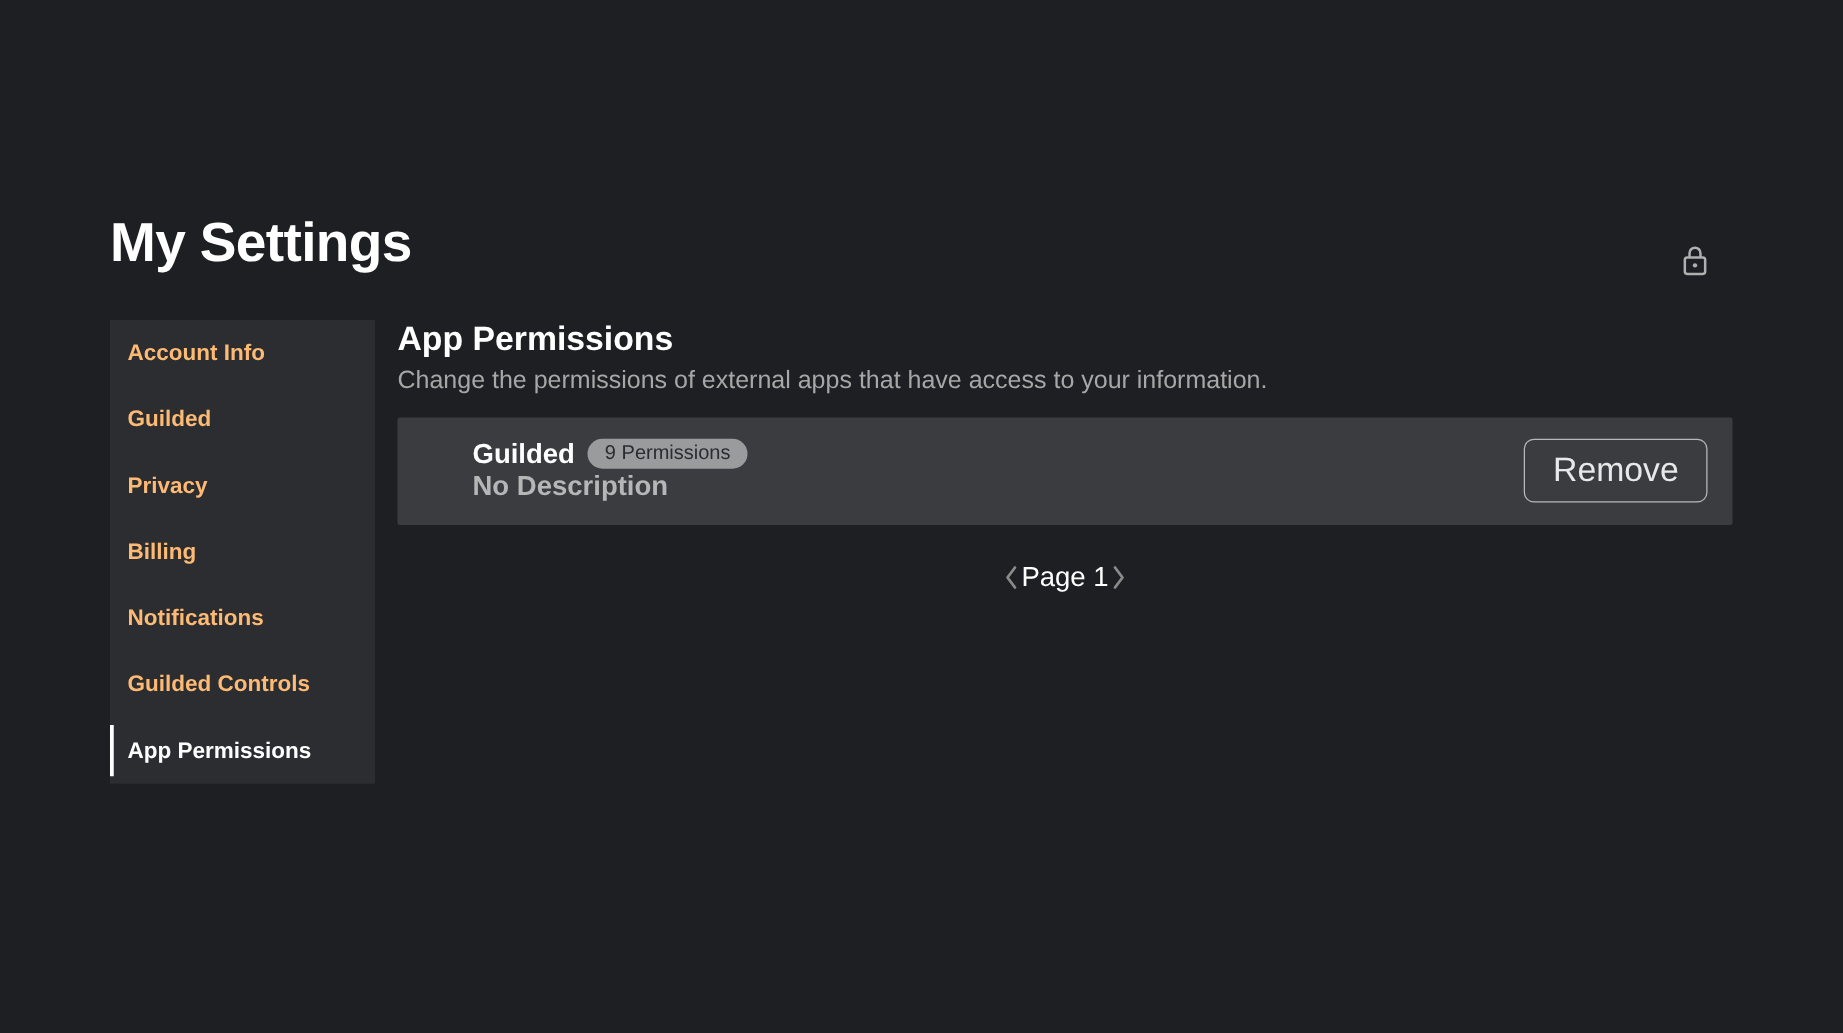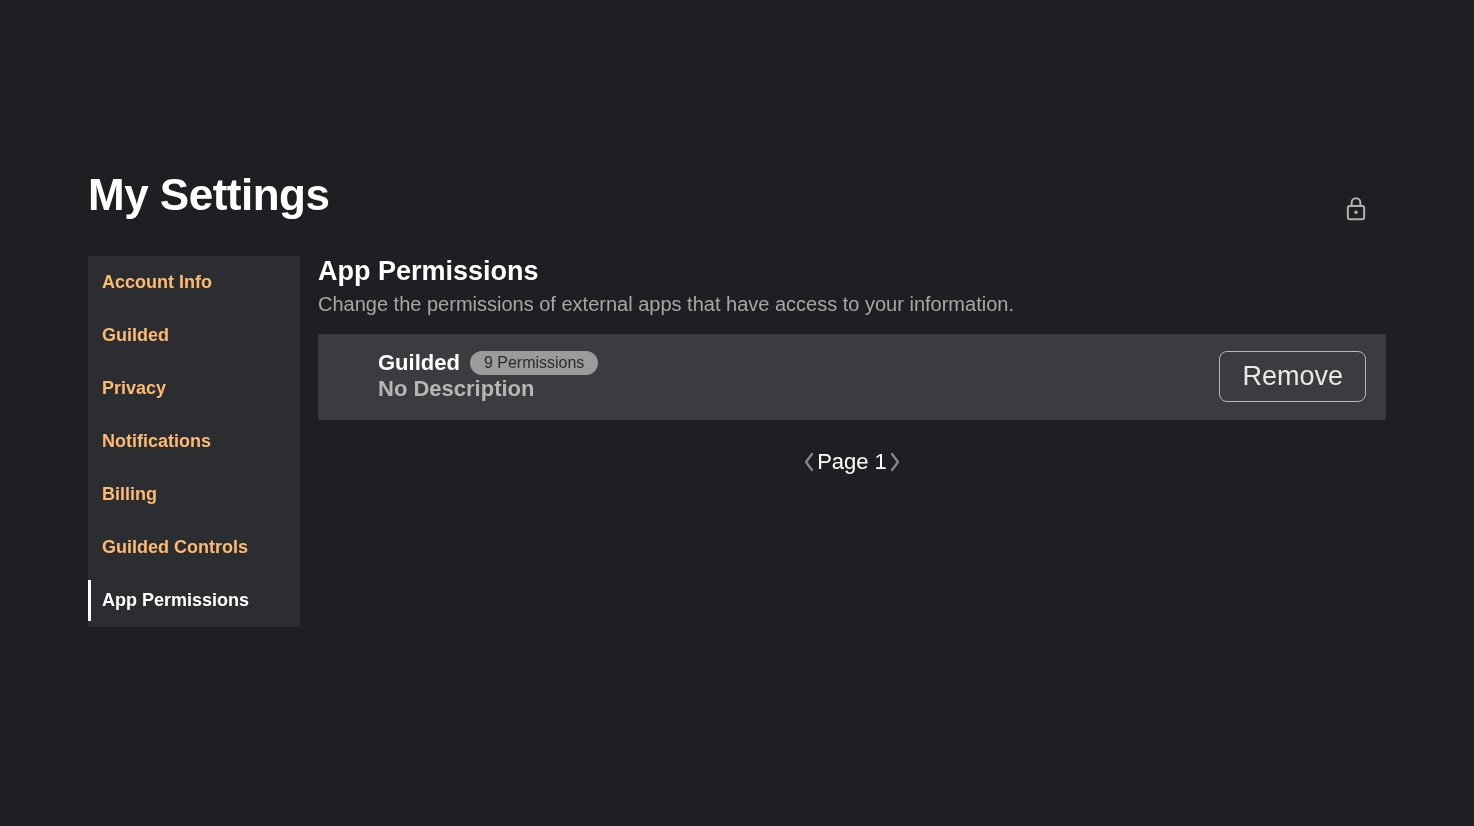--- a/index.html
+++ b/index.html
@@ -167,22 +167,22 @@
       <circle cx="8" cy="13" r="1.4" fill="currentColor" stroke="none"></circle>
     </svg>
   </div>
 
   <div class="content-row">
 
     <nav class="sidebar">
       <div class="sidebar-item">Account Info</div>
       <div class="sidebar-item">Guilded</div>
       <div class="sidebar-item">Privacy</div>
+      <div class="sidebar-item">Billing</div>
       <div class="sidebar-item">Notifications</div>
-      <div class="sidebar-item">Billing</div>
       <div class="sidebar-item">Guilded Controls</div>
       <div class="sidebar-item active">App Permissions</div>
     </nav>
 
     <div class="main">
       <h2 class="section-heading">App Permissions</h2>
       <p class="section-subtitle">Change the permissions of external apps that have access to your information.</p>
 
       <div class="app-card">
         <div class="app-card-left">

